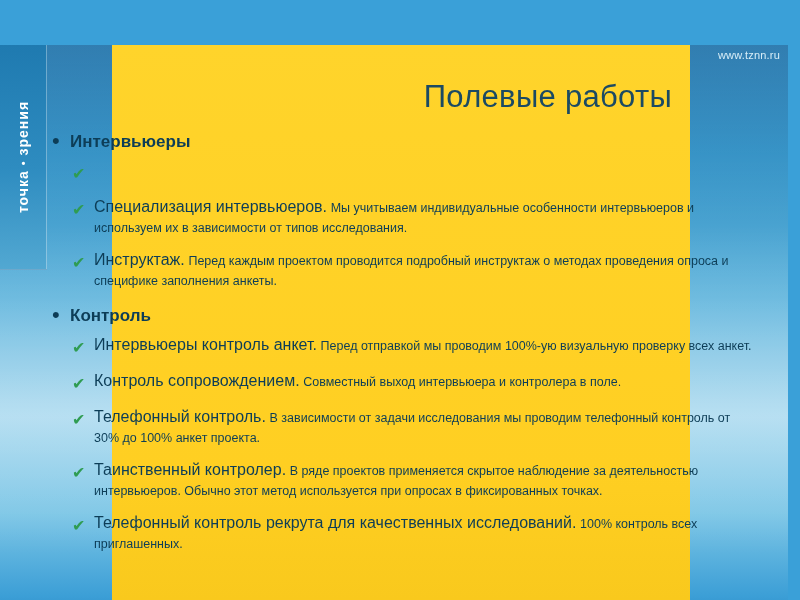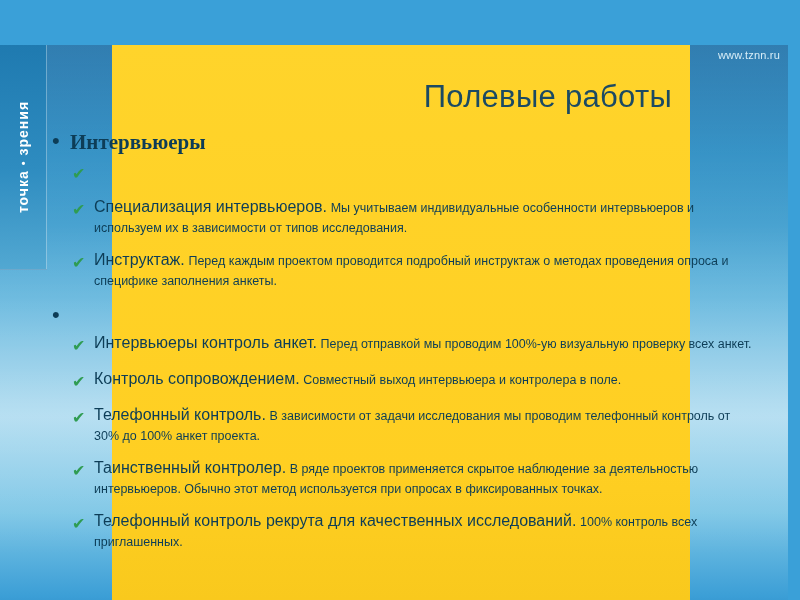--- a/index.html
+++ b/index.html
@@ -116,24 +116,23 @@
   .lvl1 .bullet {
     color: #0d3d57;
     font-size: 22px;
     line-height: 24px;
     width: 18px;
     flex: 0 0 18px;
     text-align: left;
   }
   .lvl1 .lvl1-text {
     color: #0d3d57;
-    font-size: 21px;
+    font-size: 17px;
     font-weight: bold;
     line-height: 26px;
-    font-family: Liberation Serif, serif;
   }
   .group {
     margin: 0 0 10px 0;
   }
   .group.second {
     margin-top: 2px;
   }
   .item {
     display: flex;
     align-items: flex-start;
@@ -220,20 +219,21 @@
         <span class="item-text">
           <span class="lead">Инструктаж.</span>
           <span class="rest">Перед каждым проектом проводится подробный инструктаж о методах проведения опроса и специфике заполнения анкеты.</span>
         </span>
       </div>
     </div>
 
     <div class="group second">
       <div class="lvl1">
         <span class="bullet">•</span>
+        <span class="lvl1-text">Контроль</span>
       </div>
 
       <div class="item">
         <span class="check">✔</span>
         <span class="item-text">
           <span class="lead">Интервьюеры контроль анкет.</span>
           <span class="rest">Перед отправкой мы проводим 100%-ую визуальную проверку всех анкет.</span>
         </span>
       </div>
 

